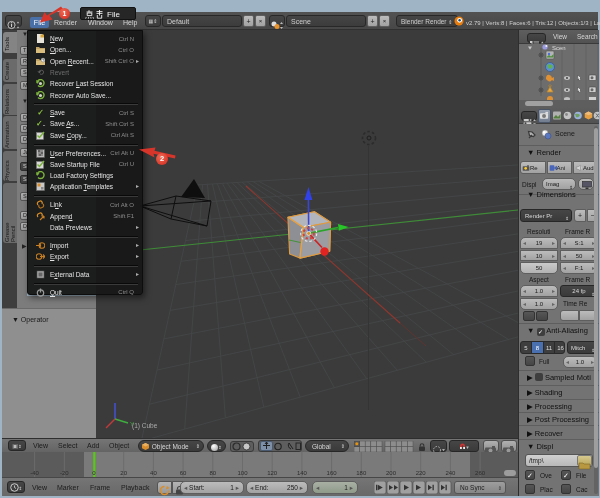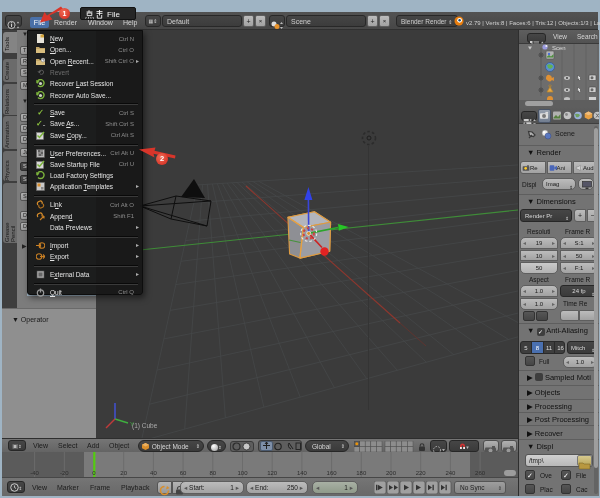--- a/index.html
+++ b/index.html
@@ -442,21 +442,21 @@
             <path d="M2 3.5 h2.5 L8 1 v8 L4.5 6.5 H2 z" fill="#ddd" stroke="#555" stroke-width="0.5"></path>
             <path d="M9.5 3 a3 3 0 0 1 0 4" stroke="#ddd" stroke-width="1" fill="none"></path>
           </svg>Aud</span>
     <span class="lbl" style="left:3px;top:57px">Displ</span>
     <span class="fld ab" style="left:23px;top:54px;width:34px;height:12px;font-size:6px;line-height:11px;padding-left:3px">Imag <span style="float:right;margin-right:2px;font-size:4.5px;margin-top:3px">⇕</span></span>
     <span class="fld ab" style="left:59px;top:54px;width:16px;height:12px;font-size:6px;line-height:11px"><svg width="10" height="8" style="margin:2px 0 0 3px" viewBox="0 0 10 8">
             <rect x="0.5" y="0.5" width="9" height="5.5" fill="#556" stroke="#333" stroke-width="0.7"></rect>
             <rect x="3.5" y="6.5" width="3" height="1.5" fill="#333"></rect>
           </svg></span>
     <div class="ab" style="left:0;top:70px;width:80px;height:1px;background:#5e5e5e"></div>
-    <span class="ph" style="left:8px;top:73px">▼ Dimensions</span>
+    <span class="ph" style="left:8px;top:66px">▼ Dimensions</span>
     <span class="dk ab" style="left:1px;top:85px;width:52px;height:13px;border-radius:3px;font-size:6px;line-height:12px;padding-left:4px">Render Pr<span style="float:right;margin-right:2px;font-size:4.5px;margin-top:3px">⇕</span></span>
     <span class="fld ab" style="left:55px;top:85px;width:12px;height:13px;border-radius:3px 0 0 3px;font-size:7px;line-height:12px;text-align:center">+</span>
     <span class="fld ab" style="left:68px;top:85px;width:11px;height:13px;border-radius:0 3px 3px 0;font-size:7px;line-height:12px;text-align:center">−</span>
     <span class="lbl" style="left:8px;top:104px">Resoluti</span>
         <span class="lbl" style="left:46px;top:104px">Frame R</span>
     <span class="fld ab" style="left:1px;top:113px;width:38px;height:11.5px;border-radius:5px 5px 0 0;font-size:6px;line-height:11px"><span style="color:#666;margin-left:2px">◂</span><span class="ab" style="left:0;width:100%;text-align:center">19</span><span style="float:right;margin-right:2px;color:#666">▸</span></span>
     <span class="fld ab" style="left:41px;top:113px;width:38px;height:11.5px;border-radius:5px 5px 0 0;font-size:6px;line-height:11px"><span style="color:#666;margin-left:2px">◂</span><span class="ab" style="left:0;width:100%;text-align:center">S:1</span><span style="float:right;margin-right:2px;color:#666">▸</span></span>
     <span class="fld ab" style="left:1px;top:125.5px;width:38px;height:11.5px;border-radius:0;font-size:6px;line-height:11px"><span style="color:#666;margin-left:2px">◂</span><span class="ab" style="left:0;width:100%;text-align:center">10</span><span style="float:right;margin-right:2px;color:#666">▸</span></span>
     <span class="fld ab" style="left:41px;top:125.5px;width:38px;height:11.5px;border-radius:0;font-size:6px;line-height:11px"><span style="color:#666;margin-left:2px">◂</span><span class="ab" style="left:0;width:100%;text-align:center">50</span><span style="float:right;margin-right:2px;color:#666">▸</span></span>
     <span class="fld ab" style="left:1px;top:138px;width:38px;height:11.5px;border-radius:0 0 5px 5px;font-size:6px;line-height:11px;background:linear-gradient(#cacaca,#b2b2b2)">
@@ -481,21 +481,21 @@
       <span class="ab" style="left:22px;top:0;width:11px;height:13px;color:#ddd;font-size:6px;line-height:12px;text-align:center;border-left:1px solid #2a2a2a">11</span>
       <span class="ab" style="left:33px;top:0;width:12px;height:13px;color:#ddd;font-size:6px;line-height:12px;text-align:center;border-left:1px solid #2a2a2a">16</span>
     </span>
     <span class="dk ab" style="left:48px;top:217px;width:31px;height:13px;border-radius:3px;font-size:6px;line-height:12px;padding-left:3px">Mitch<span style="float:right;margin-right:2px;font-size:4.5px;margin-top:3px">⇕</span></span>
     <span class="ab" style="left:6px;top:232px;width:10px;height:10px;background:linear-gradient(#565656,#454545);border:1px solid #333;border-radius:2px"></span>
     <span class="lbl" style="left:20px;top:234px">Full</span>
     <span class="fld ab" style="left:44px;top:232px;width:34px;height:11.5px;border-radius:5px;font-size:6px;line-height:11px"><span style="color:#666;margin-left:2px">◂</span><span class="ab" style="left:0;width:100%;text-align:center">1.0</span><span style="float:right;margin-right:2px;color:#666">▸</span></span>
     <div class="ab" style="left:0;top:246px;width:80px;height:1px;background:#5e5e5e"></div>
     <span class="ph" style="left:8px;top:249px">▶ <span style="display:inline-block;width:8px;height:8px;background:#3e3e3e;border-radius:2px;vertical-align:-1px"></span> Sampled Moti</span>
     <div class="ab" style="left:0;top:261px;width:80px;height:1px;background:#5e5e5e"></div>
-    <span class="ph" style="left:8px;top:264px">▶ Objects</span>
+    <span class="ph" style="left:8px;top:264px">▶ Shading</span>
     <div class="ab" style="left:0;top:275px;width:80px;height:1px;background:#5e5e5e"></div>
     <span class="ph" style="left:8px;top:278px">▶ Processing</span>
     <div class="ab" style="left:0;top:288px;width:80px;height:1px;background:#5e5e5e"></div>
     <span class="ph" style="left:8px;top:291px">▶ Post Processing</span>
     <div class="ab" style="left:0;top:301px;width:80px;height:1px;background:#5e5e5e"></div>
     <span class="ph" style="left:8px;top:305px">▶ Recover</span>
     <div class="ab" style="left:0;top:315px;width:80px;height:1px;background:#5e5e5e"></div>
     <span class="ph" style="left:8px;top:318px">▼ Displ</span>
     <span class="ab" style="left:6px;top:330px;width:68px;height:13px;background:linear-gradient(#d0d0d0,#b8b8b8);border:1px solid #555;border-radius:3px;font-size:6.5px;line-height:12px;color:#222;padding-left:3px">/tmp\</span>
     <span class="ab" style="left:58px;top:331px;width:15px;height:11px;background:linear-gradient(#d6c98e,#bba85c);border:1px solid #777;border-radius:2px"><svg width="13" height="9" viewBox="0 0 13 9">

